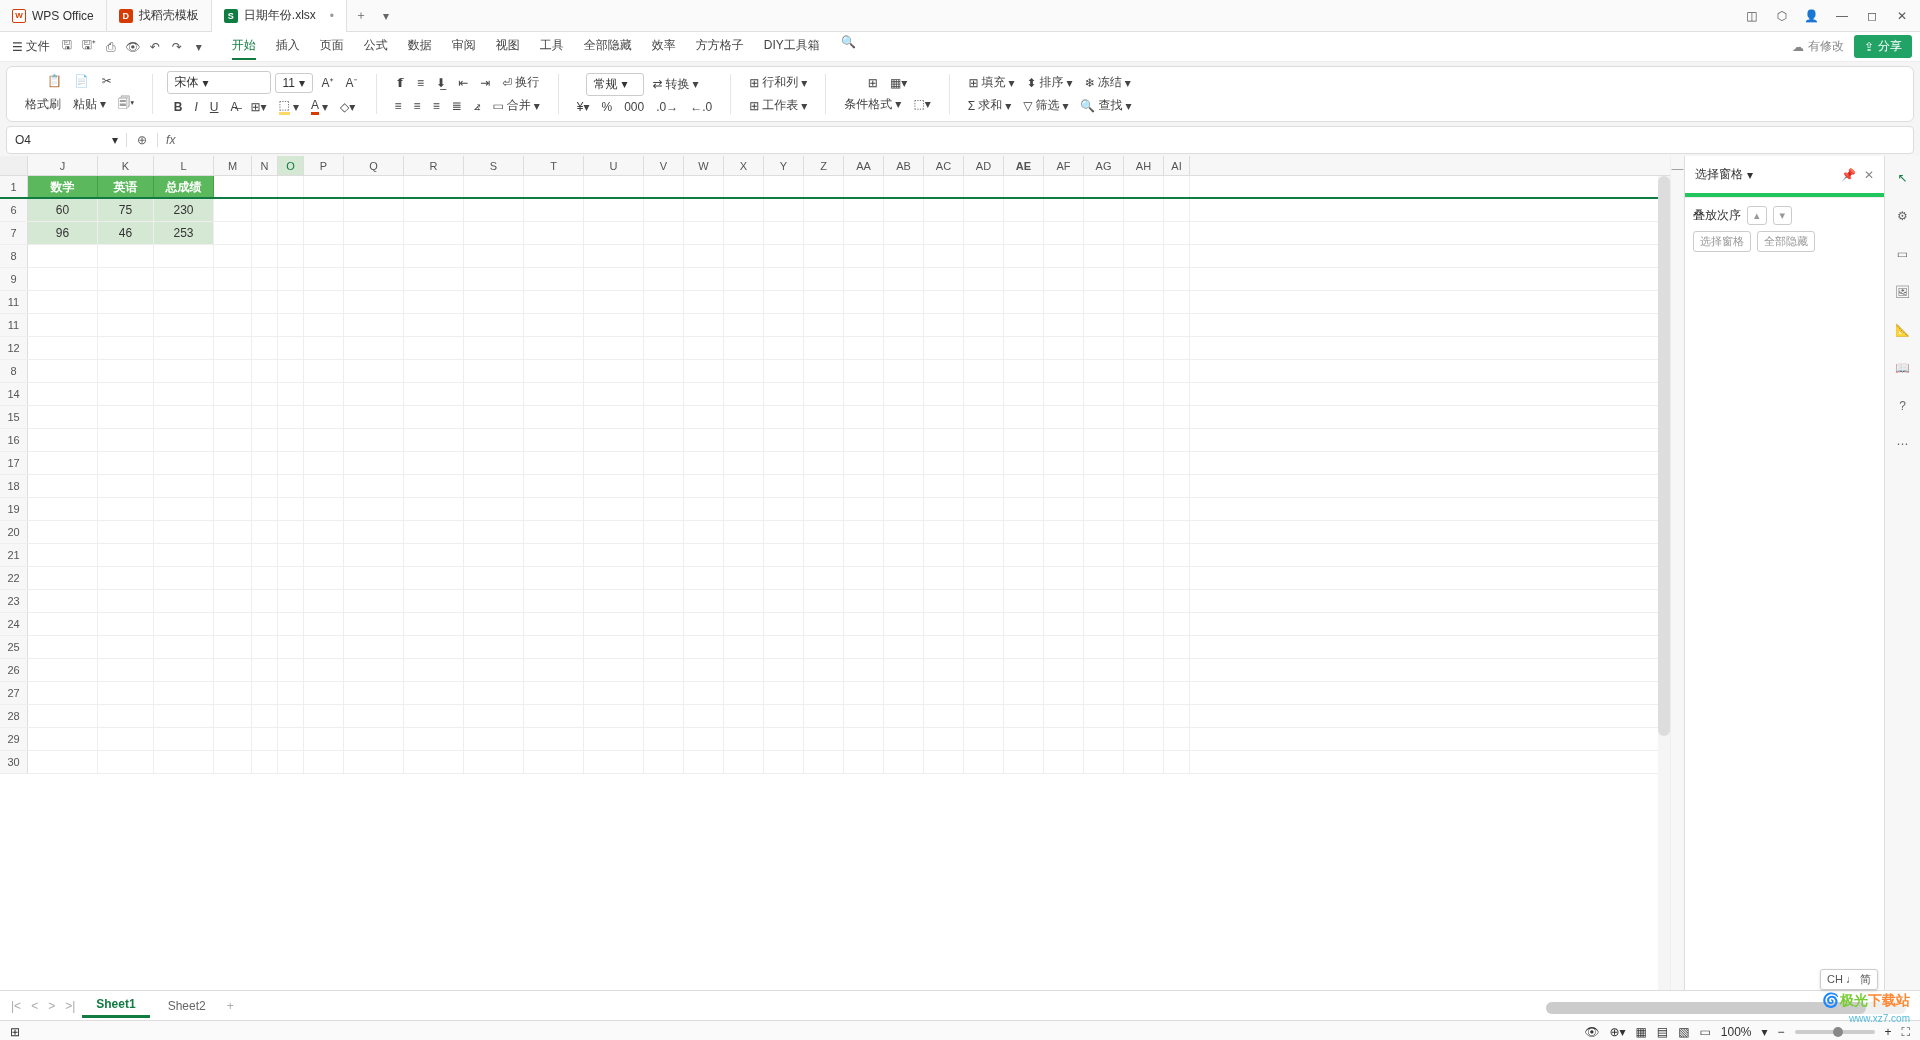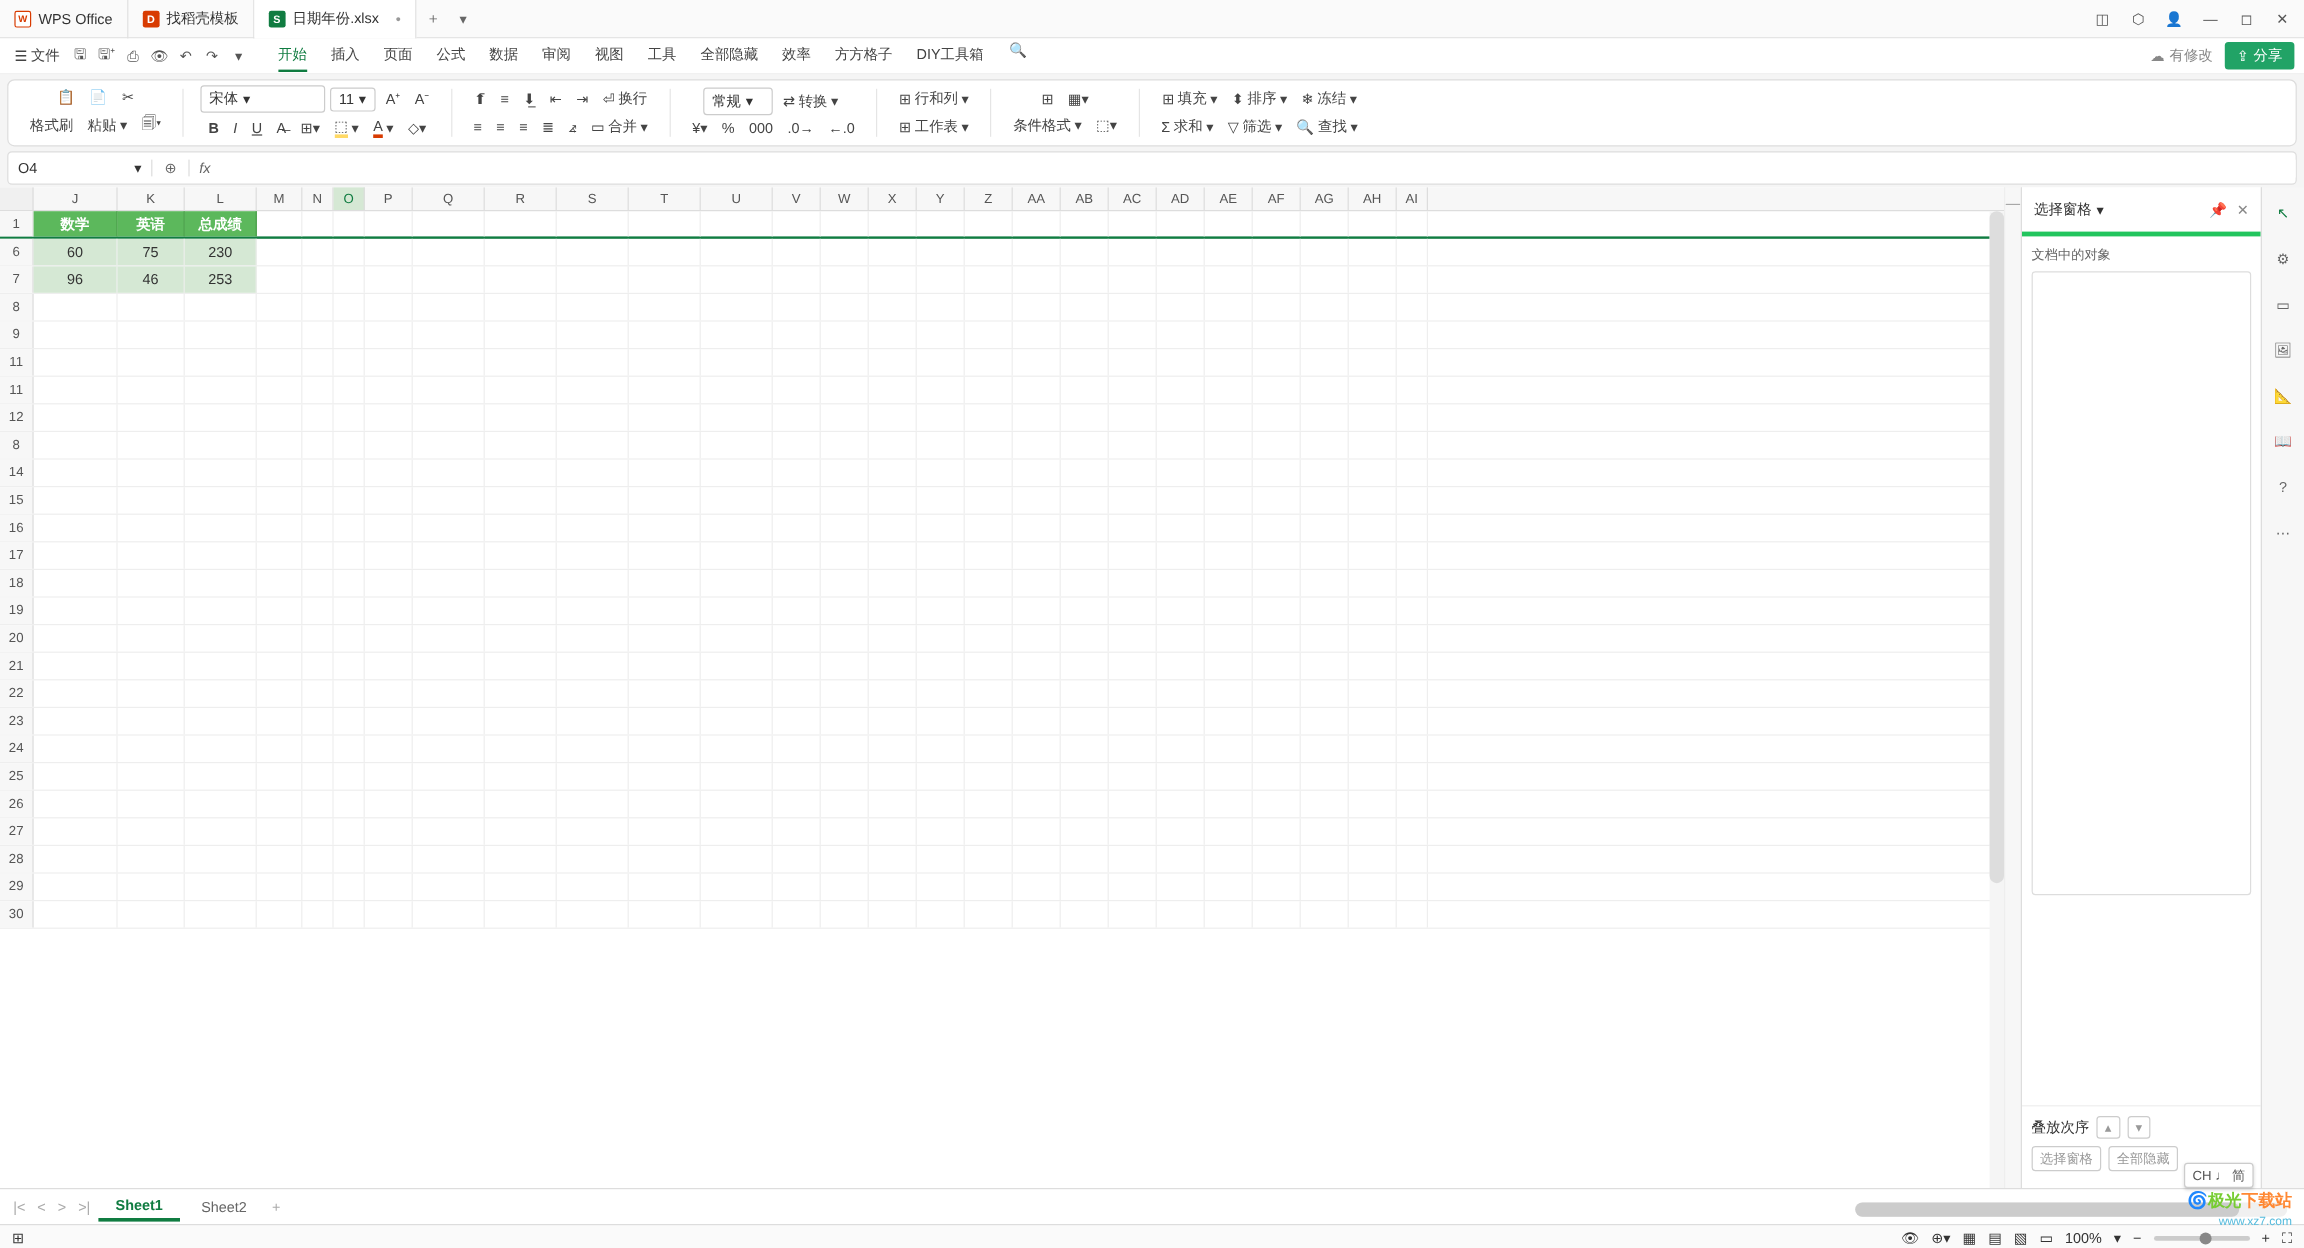--- a/index.html
+++ b/index.html
@@ -278,21 +278,21 @@
           <div class="col-h" style="width: 60px;">U</div>
           <div class="col-h" style="width: 40px;">V</div>
           <div class="col-h" style="width: 40px;">W</div>
           <div class="col-h" style="width: 40px;">X</div>
           <div class="col-h" style="width: 40px;">Y</div>
           <div class="col-h" style="width: 40px;">Z</div>
           <div class="col-h" style="width: 40px;">AA</div>
           <div class="col-h" style="width: 40px;">AB</div>
           <div class="col-h" style="width: 40px;">AC</div>
           <div class="col-h" style="width: 40px;">AD</div>
-          <div class="col-h" style="width: 40px;">AE</div>
+          <div class="col-h" style="width: 40px; font-weight: bold;">AE</div>
           <div class="col-h" style="width: 40px;">AF</div>
           <div class="col-h" style="width: 40px;">AG</div>
           <div class="col-h" style="width: 40px;">AH</div>
           <div class="col-h" style="width: 26px;">AI</div>
         </div>
     </div>
     <div id="gridrows">
         <div class="row" style="border-bottom: 2px solid rgb(16, 124, 65);">
           <div class="row-h">1</div>
           <div class="cell header-cell" style="width: 70px;">数学</div>
@@ -1058,24 +1058,20 @@
   <div class="side-panel">
     <div class="side-header">
       <span style="display:flex;align-items:center;gap:4px">
         <span>选择窗格</span>
         <span>▾</span>
       </span>
       <span style="display:flex;gap:8px;color:#888">
         <span>📌</span>
         <span>✕</span>
       </span>
-    </div>
-    <div class="side-body">
-      <div class="side-label">文档中的对象</div>
-      <div class="side-box"></div>
     </div>
     <div class="side-footer">
       <div class="stack-row">
         <span>叠放次序</span>
         <span class="stack-btn">▴</span>
         <span class="stack-btn">▾</span>
       </div>
       <div class="stack-row">
         <span class="stack-btn">选择窗格</span>
         <span class="stack-btn">全部隐藏</span>

